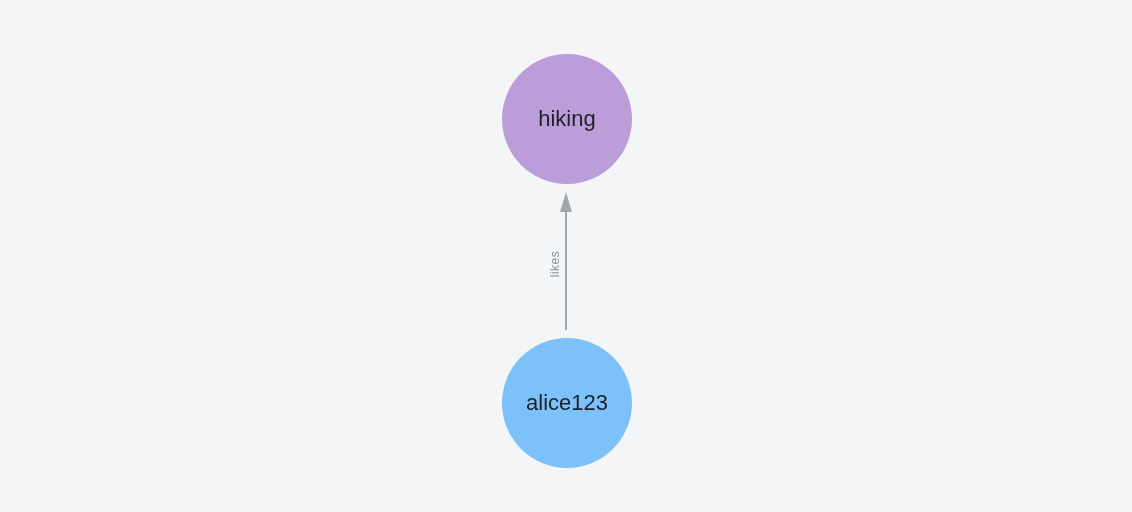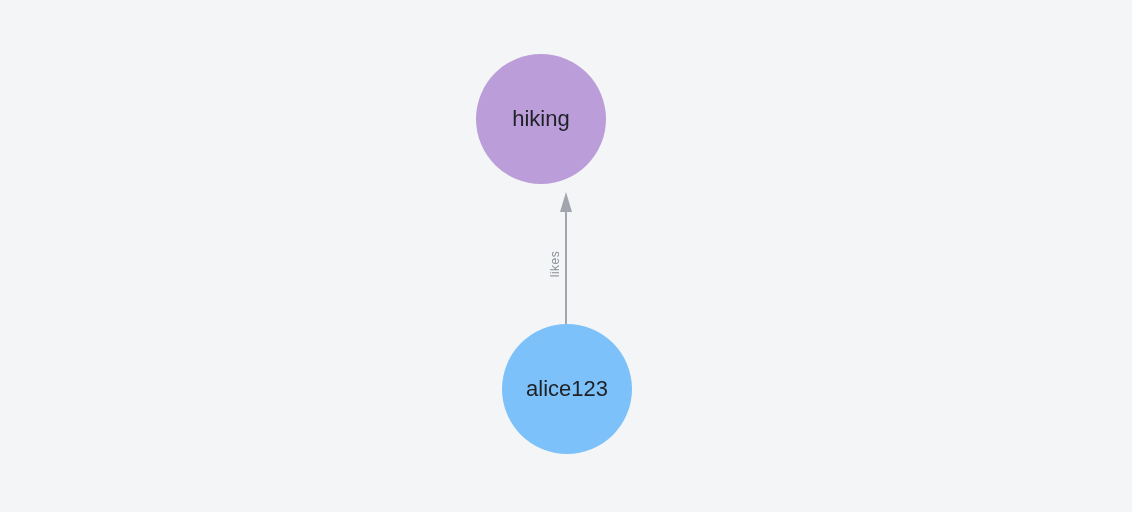--- a/index.html
+++ b/index.html
@@ -56,27 +56,27 @@
     letter-spacing: 0.5px;
     color: #8A9098;
     white-space: nowrap;
   }
 </style>
 </head>
 <body>
 
 <div class="canvas" style="background: rgb(244, 245, 246);">
 
-  <div class="node" style="left: 476px; top: 54px; width: 130px; height: 130px; background: rgb(186, 157, 217);">
+  <div class="node" style="left: 502px; top: 54px; width: 130px; height: 130px; background: rgb(186, 157, 217);">
     <span class="node-label" style="color: rgb(30, 33, 38);">hiking</span>
   </div>
 
   <div>
     <div class="edge-shaft"></div>
     <div class="edge-arrowhead"></div>
     <span class="edge-label">likes</span>
   </div>
 
-  <div class="node" style="left: 502px; top: 324px; width: 130px; height: 130px; background: rgb(124, 193, 250);">
+  <div class="node" style="left: 502px; top: 338px; width: 130px; height: 130px; background: rgb(124, 193, 250);">
     <span class="node-label" style="color: rgb(30, 33, 38);">alice123</span>
   </div>
 
 </div>
 
 </body></html>

